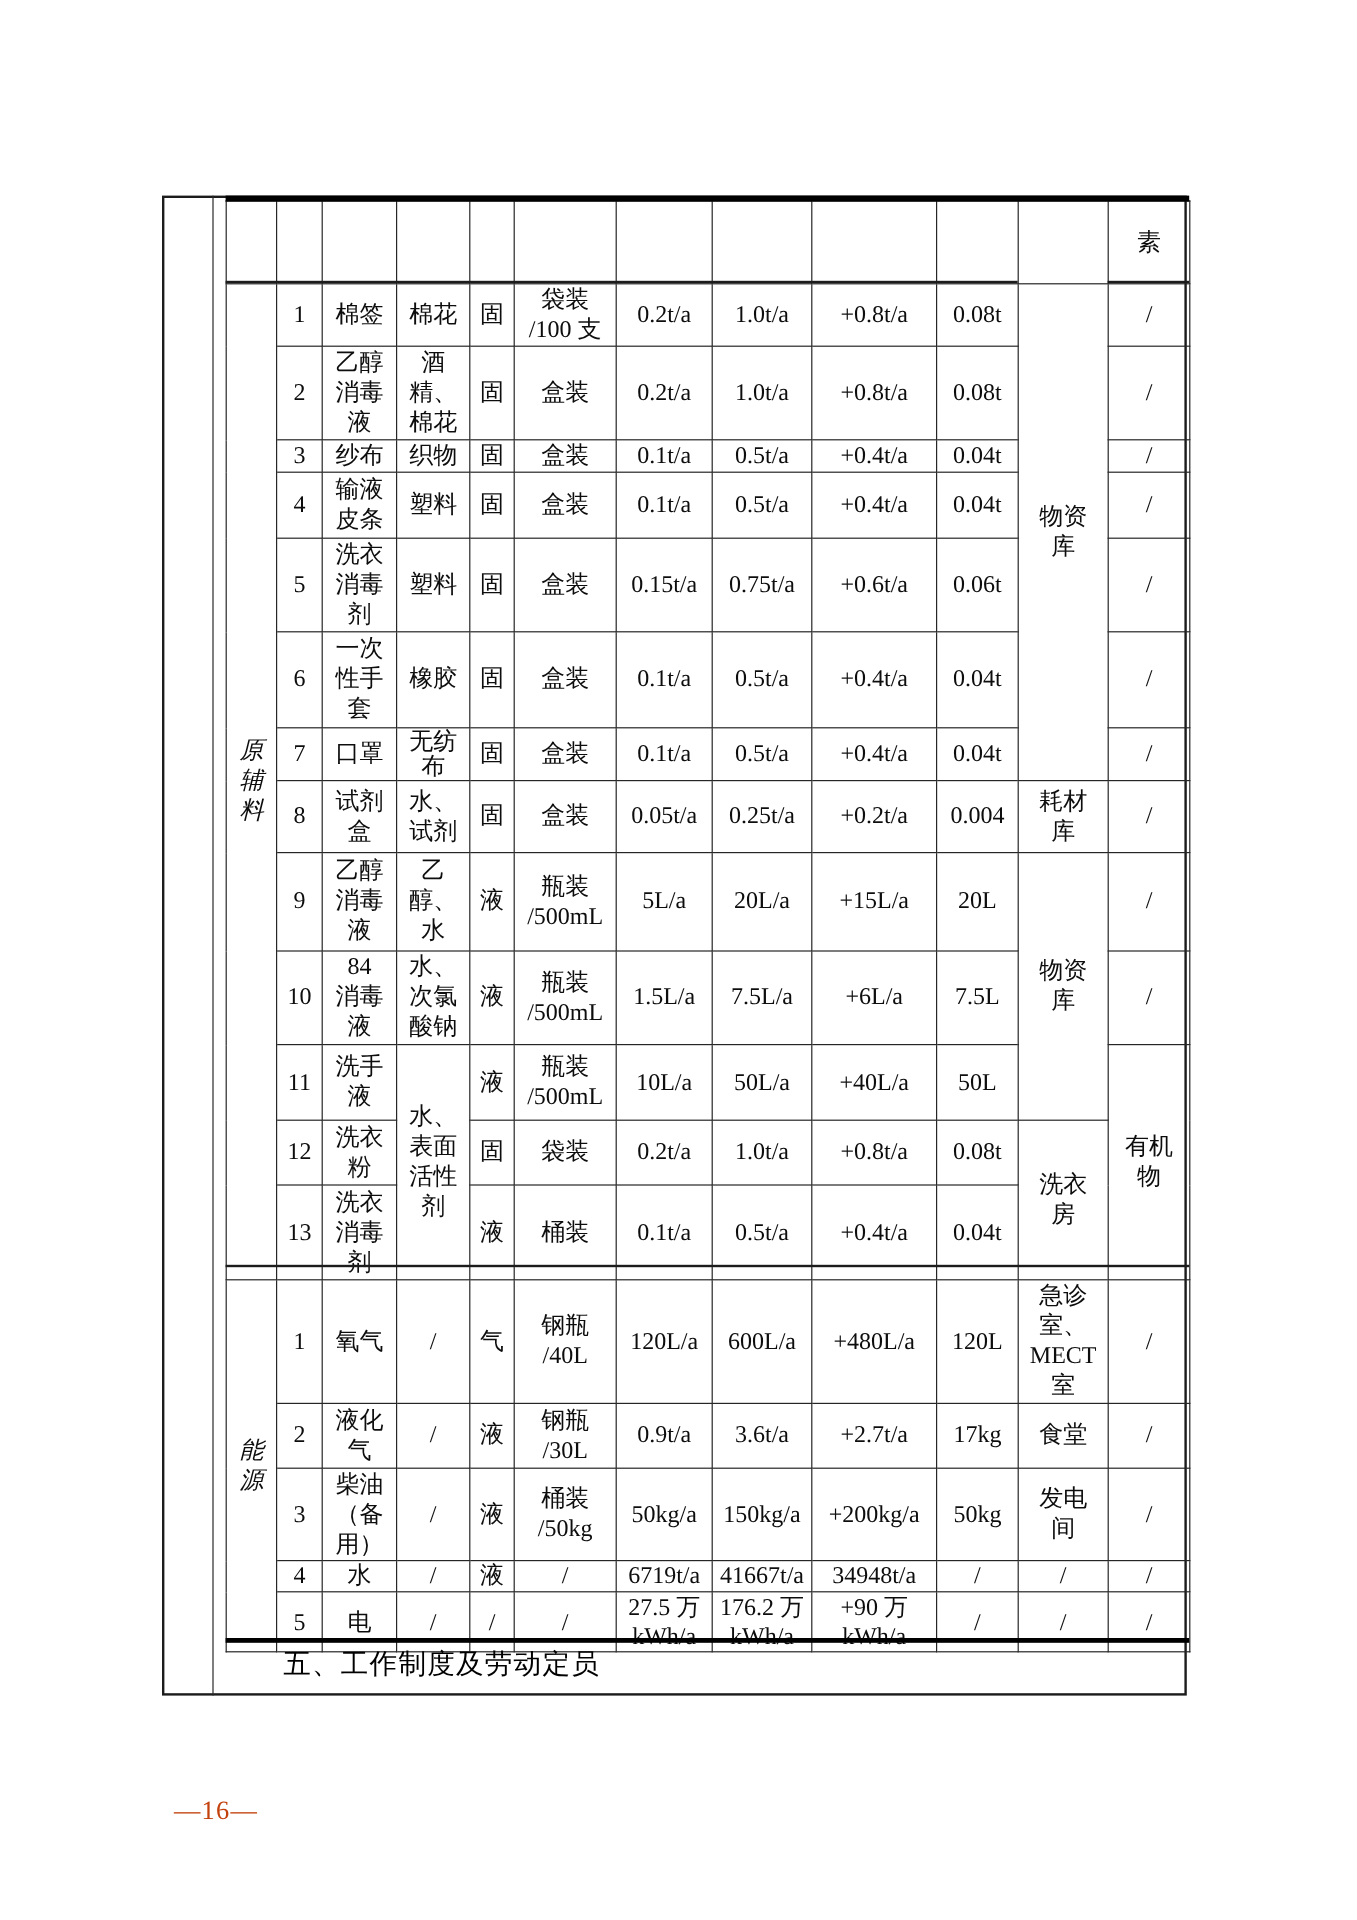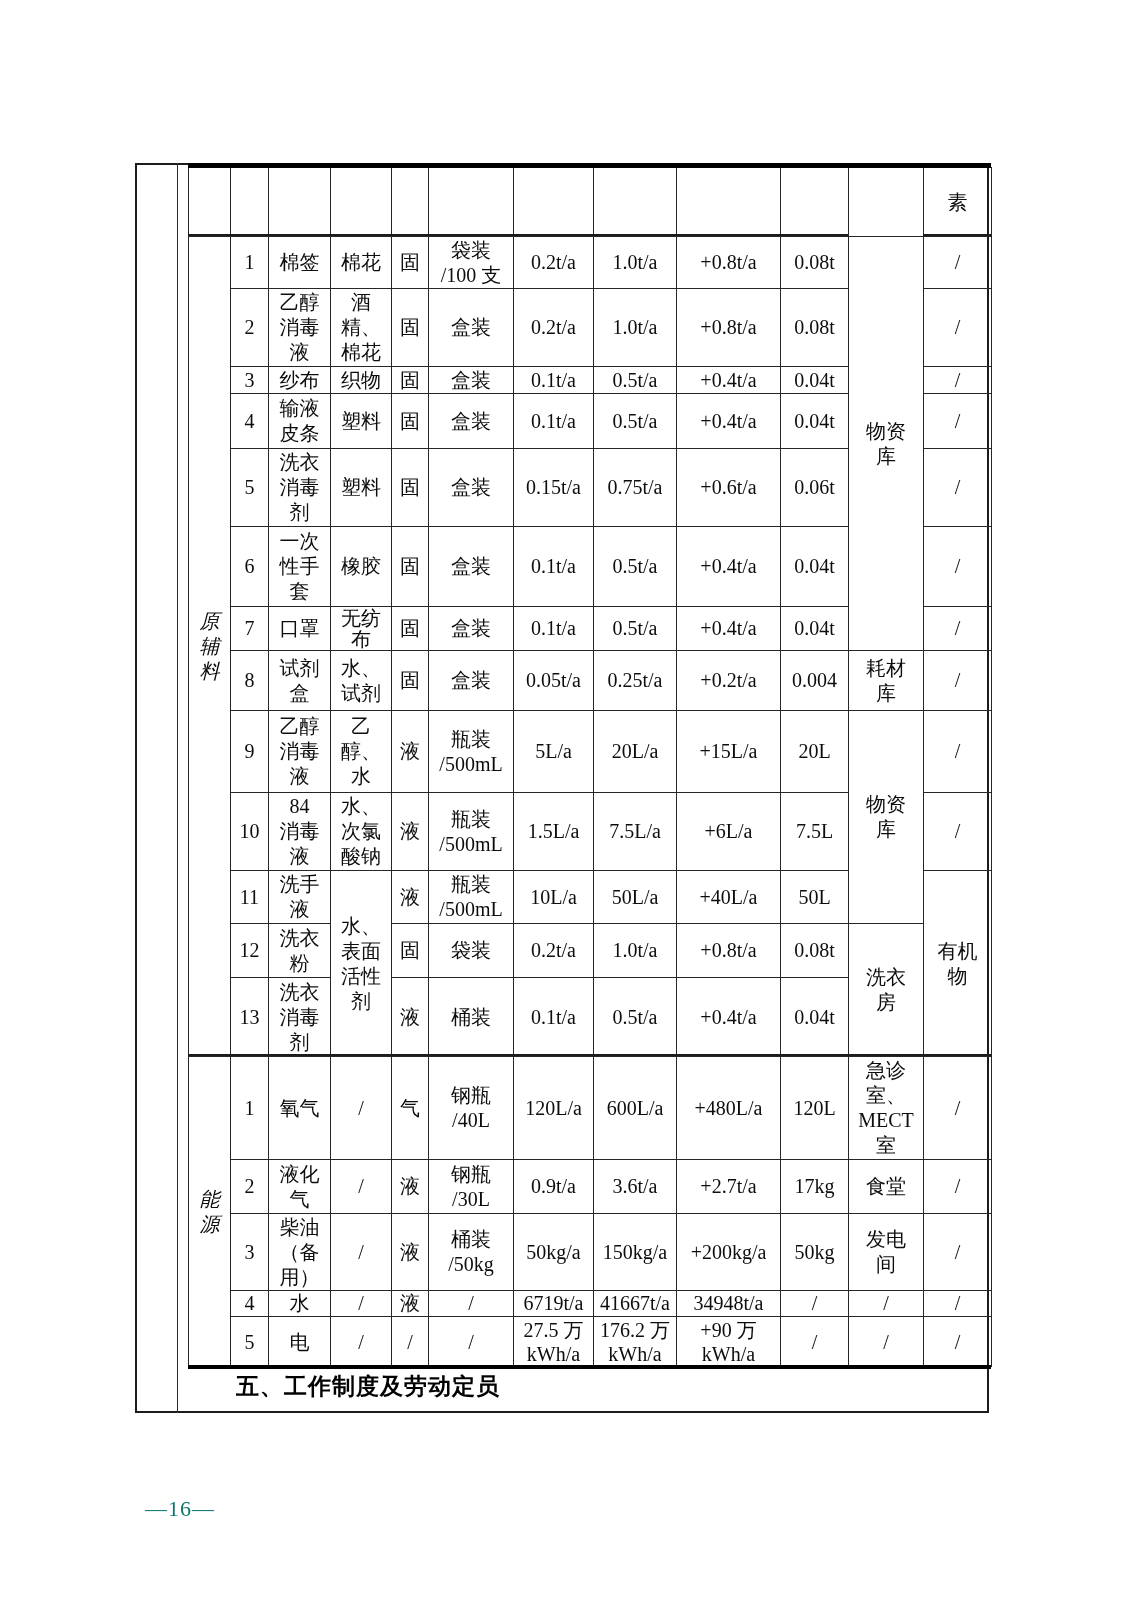--- a/index.html
+++ b/index.html
@@ -34,26 +34,26 @@
   tr.lh24 td{line-height:24px;}
   
   .rule{position:absolute;background:#000;}
   .rule-top{left:188px;top:163px;width:803px;height:5px;}
   .rule-hdr-a{left:188px;top:234px;width:660px;height:2px;background:#1c1c1c;}
   .rule-hdr-b{left:923px;top:234px;width:68px;height:2px;background:#1c1c1c;}
   .rule-section{left:188px;top:1054px;width:803px;height:2px;background:#1c1c1c;}
   .rule-bottom{left:188px;top:1365px;width:803px;height:4px;}
   
   .section-heading{
-    position:absolute;left:236px;top:1371px;font-size:23px;font-weight:bold;
+    position:absolute;left:236px;top:1371px;font-size:23px;font-weight:normal;
     font-family:"Liberation Sans","DejaVu Sans",sans-serif;letter-spacing:1px;color:#000;
   }
   
   .page-number{
-    position:absolute;left:145px;top:1496px;font-size:22px;color:#0f766e;letter-spacing:1px;
+    position:absolute;left:145px;top:1496px;font-size:22px;color:#c2410c;letter-spacing:1px;
   }
 </style>
 </head>
 <body>
 
 <div class="frame"></div>
 <div class="gutter-line"></div>
 
 <table class="main">
   <colgroup>
@@ -212,21 +212,21 @@
     <td>水、次氯酸钠</td>
     <td>液</td>
     <td>瓶装
 /500mL</td>
     <td>1.5L/a</td>
     <td>7.5L/a</td>
     <td>+6L/a</td>
     <td>7.5L</td>
     <td>/</td>
   </tr>
-  <tr style="height:53px">
+  <tr style="height:63px">
     <td>11</td>
     <td>洗手液</td>
     <td rowspan="3">水、表面活性剂</td>
     <td>液</td>
     <td>瓶装
 /500mL</td>
     <td>10L/a</td>
     <td>50L/a</td>
     <td>+40L/a</td>
     <td>50L</td>

